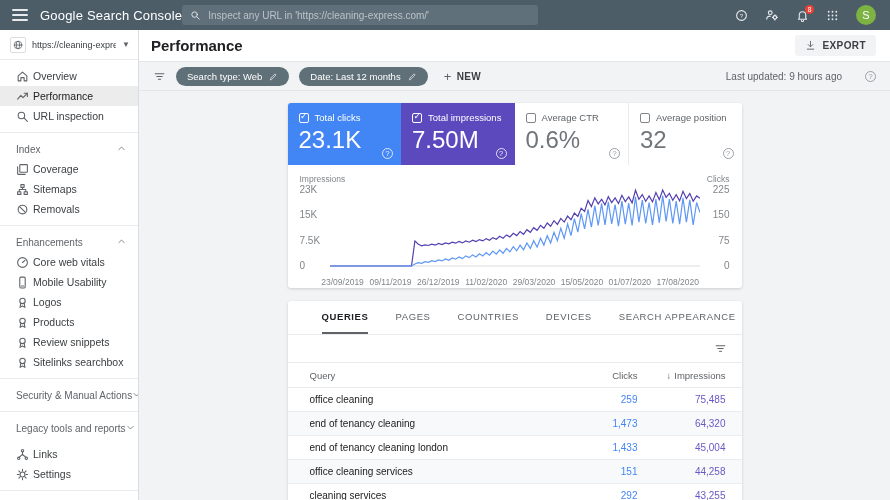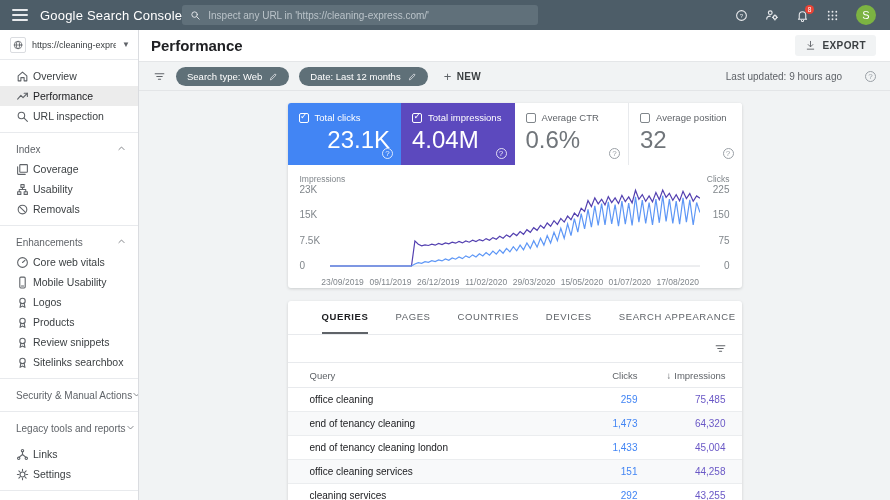--- a/index.html
+++ b/index.html
@@ -61,21 +61,21 @@
 
   
   .content { flex:1; overflow:hidden; padding-top:12px; }
   .card { width:454px; margin:0 auto; background:#fff; border-radius:3px; box-shadow:0 1px 3px rgba(60,64,67,.2); overflow:hidden; }
 
   
   .tiles { display:grid; grid-template-columns:repeat(4,1fr); }
   .tile { position:relative; height:62px; padding:9px 11px; cursor:pointer; }
   .tile .lab { display:flex; align-items:center; gap:6px; font-size:9.5px; }
   .tile .val { font-size:24px; margin-top:3px; }
-  .tile.clicks { background:#4285f4; color:#fff;text-align:right; }
+  .tile.clicks { background:#4285f4; color:#fff; }
   .tile.impr { background:#5c49be; color:#fff; }
   .tile.plain { background:#fff; }
   .tile.plain .lab { color:#5f6368; }
   .tile.plain .val { color:#70757a; }
   .tile.plain + .tile.plain { border-left:1px solid #e8eaed; }
   .cb { width:10px; height:10px; border-radius:2px; flex:none; position:relative; }
   .cb.on { border:1.5px solid #fff; }
   .cb.on::after { content:"✓"; position:absolute; left:0.5px; top:-2.5px; font-size:9px; color:#fff; }
   .cb.off { border:1.5px solid #80868b; }
   .tile .qmark { position:absolute; right:8px; bottom:6px; }
@@ -239,21 +239,21 @@
     </div>
     <div class="nav-item">
       <svg width="13" height="13" viewBox="0 0 24 24">
           <g class="ic">
             <rect x="9" y="3" width="6" height="5"></rect>
             <rect x="3" y="16" width="6" height="5"></rect>
             <rect x="15" y="16" width="6" height="5"></rect>
             <path d="M12 8v4M6 16v-4h12v4"></path>
           </g>
         </svg>
-      <span>Usability</span>
+      <span>Sitemaps</span>
     </div>
     <div class="nav-item">
       <svg width="13" height="13" viewBox="0 0 24 24">
           <g class="ic">
             <circle cx="12" cy="12" r="8"></circle>
             <line x1="6.5" y1="6.5" x2="17.5" y2="17.5"></line>
           </g>
         </svg>
       <span>Removals</span>
     </div>
@@ -417,21 +417,21 @@
                 <span>Total clicks</span>
               </div>
             <div class="val">23.1K</div>
             <span class="qmark">?</span>
           </div>
           <div class="tile impr">
             <div class="lab">
                 <span class="cb on"></span>
                 <span>Total impressions</span>
               </div>
-            <div class="val">4.04M</div>
+            <div class="val">7.50M</div>
             <span class="qmark">?</span>
           </div>
           <div class="tile plain">
             <div class="lab">
                 <span class="cb off"></span>
                 <span>Average CTR</span>
               </div>
             <div class="val">0.6%</div>
             <span class="qmark">?</span>
           </div>

